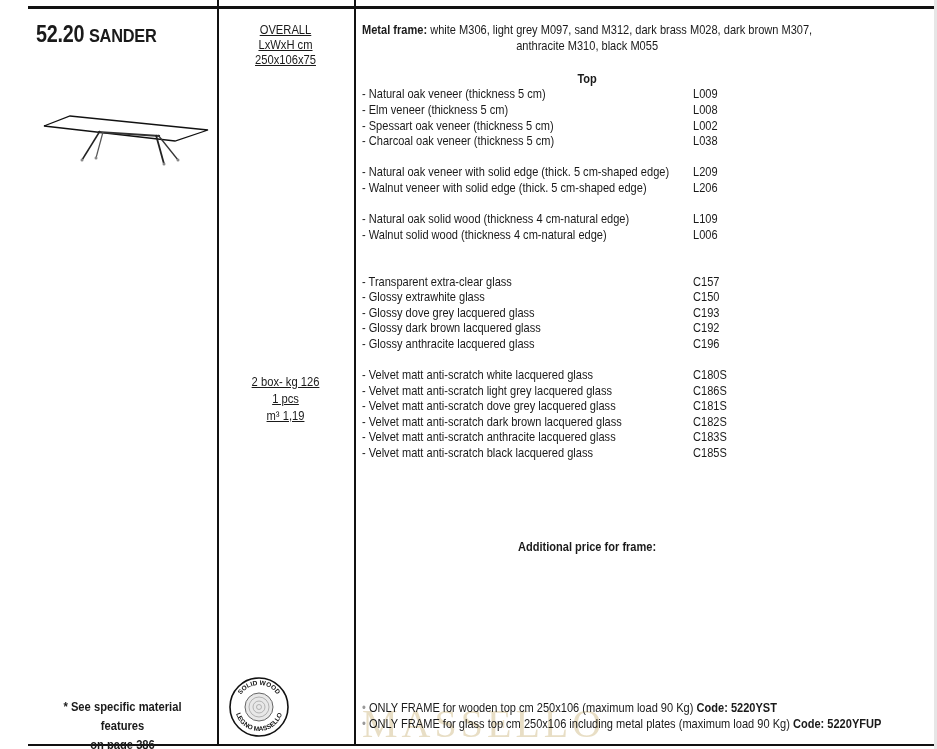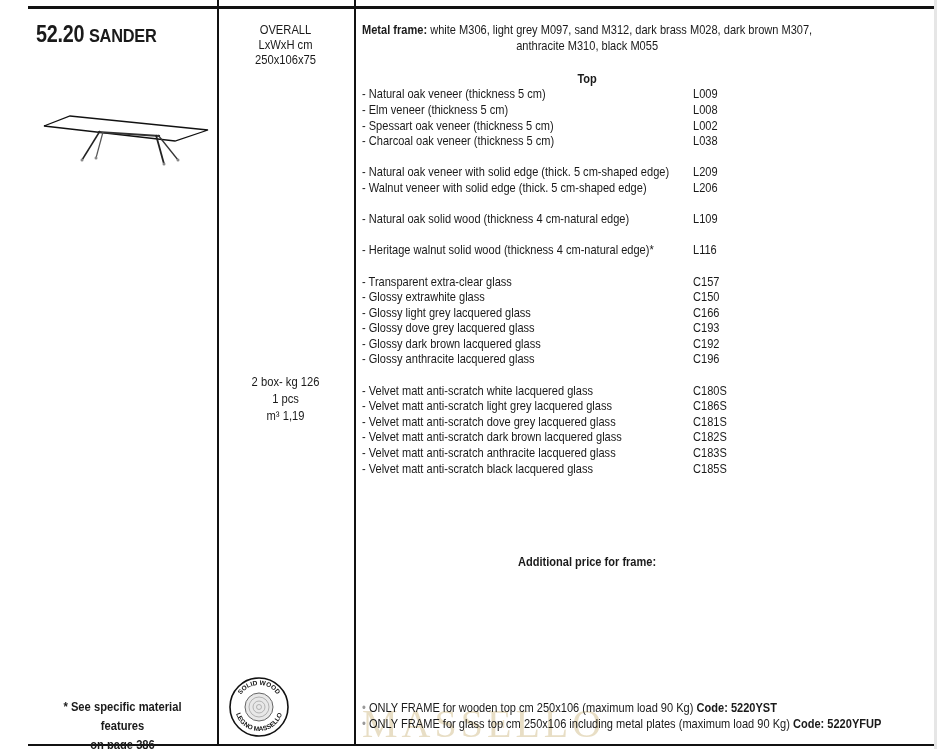--- a/index.html
+++ b/index.html
@@ -9,21 +9,21 @@
   .botline { position:absolute; left:28px; right:0; top:744px; height:2px; background:#111; }
   .vline { position:absolute; top:0; width:1.5px; height:746px; background:#111; }
   .v1 { left:217px; } .v2 { left:354px; }
   .rightstrip { position:absolute; right:0; top:0; width:3px; height:749px; background:#e6e6e6; }
 
   .title { position:absolute; left:36px; top:21px; font-weight:bold; font-size:21px; letter-spacing:-0.3px;
            transform:scaleX(0.86); transform-origin:left; white-space:nowrap; }
   .title .num { font-size:23px; }
   .title .name { font-size:19px; }
   .drawing { position:absolute; left:40px; top:108px; width:170px; height:58px; }
-  .col2 { position:absolute; left:217px; width:137px; text-align:center; font-size:13px; line-height:15px; }
+  .col2 { position:absolute; left:217px; width:137px; text-align:center; font-size:13px; line-height:15px;text-decoration:underline; }
   .col2 div { transform:scaleX(0.86); }
   .dims { top:22px; }
   .pack { top:373px; line-height:17px; }
 
   .footnote { position:absolute; left:28px; width:189px; top:697px; text-align:center; font-weight:bold;
               font-size:13px; line-height:19px; }
   .footnote div { transform:scaleX(0.86); }
   .badge { position:absolute; left:228px; top:676px; width:62px; height:62px; }
 
   .col3 { position:absolute; left:362px; top:22px; font-size:13px; line-height:15.6px;text-align:center; }
@@ -131,37 +131,33 @@
       </div>
       <div class="row">
         <span class="desc">- Walnut veneer with solid edge (thick. 5 cm-shaped edge)</span>
         <span class="code">L206</span>
       </div>
       <div class="gap"></div>
       <div class="row">
         <span class="desc">- Natural oak solid wood (thickness 4 cm-natural edge)</span>
         <span class="code">L109</span>
       </div>
-      <div class="gap"></div>
-      <div class="row">
-        <span class="desc">- Heritage walnut solid wood (thickness 4 cm-natural edge)*</span>
-        <span class="code">L116</span>
-      </div>
+      <div class="row">
+        <span class="desc">- Walnut solid wood (thickness 4 cm-natural edge)</span>
+        <span class="code">L006</span>
+      </div>
+      <div class="gap"></div>
       <div class="gap"></div>
       <div class="row">
         <span class="desc">- Transparent extra-clear glass</span>
         <span class="code">C157</span>
       </div>
       <div class="row">
         <span class="desc">- Glossy extrawhite glass</span>
         <span class="code">C150</span>
-      </div>
-      <div class="row">
-        <span class="desc">- Glossy light grey lacquered glass</span>
-        <span class="code">C166</span>
       </div>
       <div class="row">
         <span class="desc">- Glossy dove grey lacquered glass</span>
         <span class="code">C193</span>
       </div>
       <div class="row">
         <span class="desc">- Glossy dark brown lacquered glass</span>
         <span class="code">C192</span>
       </div>
       <div class="row">

